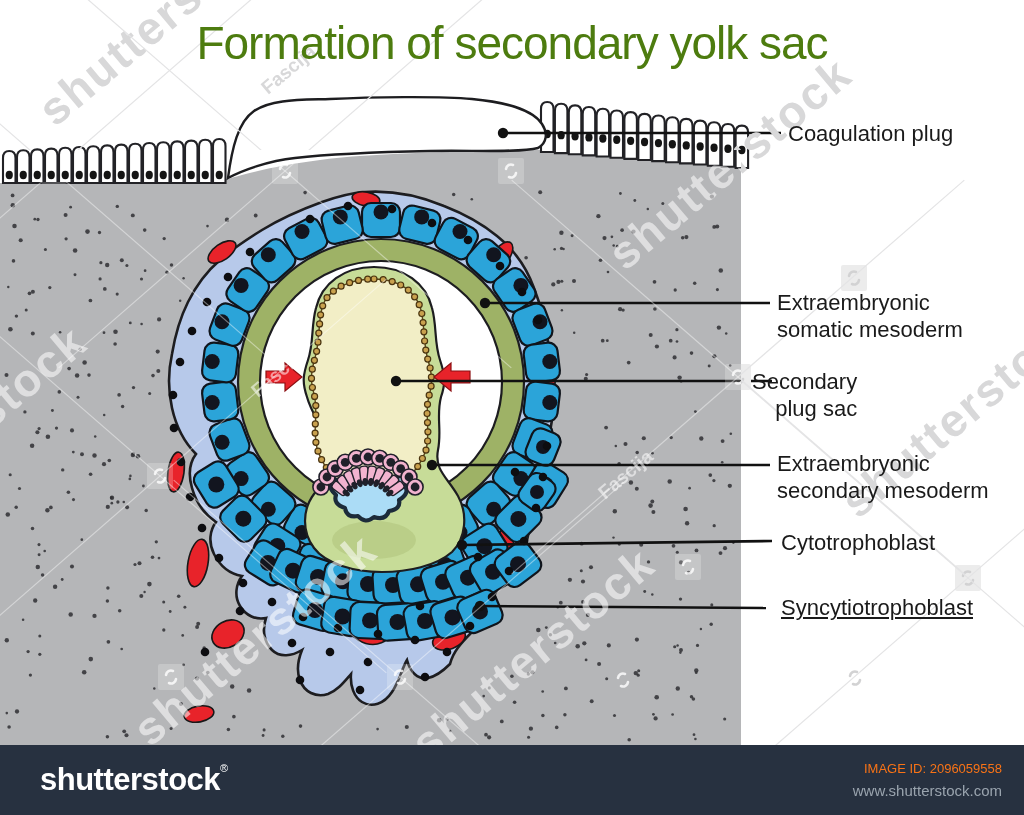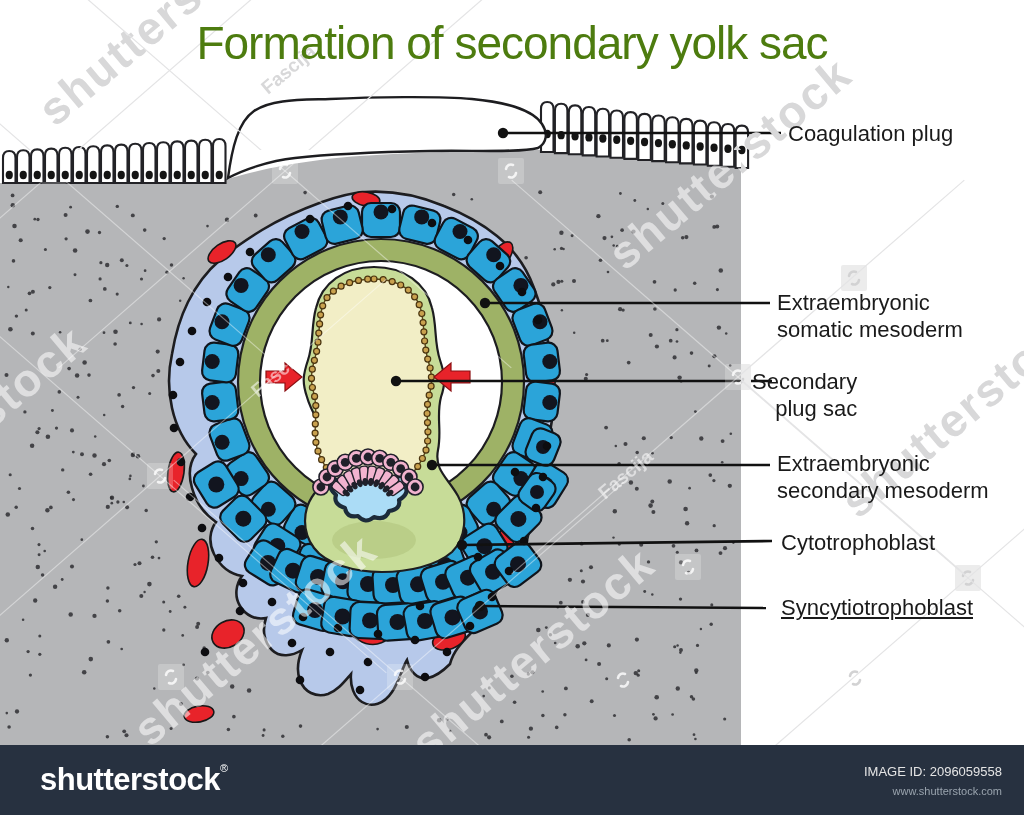--- a/index.html
+++ b/index.html
@@ -8,22 +8,22 @@
   svg{position:absolute;left:0;top:0;display:block;}
   .title{position:absolute;left:0;top:16px;width:1024px;text-align:center;
          font-size:46px;font-weight:500;letter-spacing:-1px;color:#4d7c0f;}
   .lbl{position:absolute;font-size:22px;line-height:27px;color:#1a1a1a;white-space:nowrap;}
   .lbl span{display:block;}
   .footer{position:absolute;left:0;top:745px;width:1024px;height:70px;background:#273140;
           display:flex;align-items:center;justify-content:space-between;padding-left:6px;}
   .brand{margin-left:34px;color:#fff;font-size:31px;font-weight:bold;letter-spacing:-0.5px;}
   .brand sup{font-size:11px;font-weight:normal;vertical-align:18px;}
   .fright{margin-right:28px;text-align:right;}
-  .imgid{color:#e5e5e5;font-size:13px;margin-bottom:6px;}
-  .site{color:#9aa4ae;font-size:11px;}
+  .imgid{color:#f97316;font-size:13px;margin-bottom:6px;}
+  .site{color:#9aa4ae;font-size:15px;}
   
   .wm-base text{fill:#d8d8d9;}
   .wm-base line{stroke:#e4e4e5;stroke-width:1.2;}
   .wm-base rect{fill:#ececec;}
   .wm-base path{stroke:#d2d2d3;fill:none;}
   .wm-white text{fill:rgba(255,255,255,0.55);}
   .wm-white line{stroke:rgba(255,255,255,0.42);stroke-width:1.2;}
   .wm-white rect{fill:rgba(255,255,255,0.22);}
   .wm-white path{stroke:rgba(255,255,255,0.8);fill:none;}
   .wm-big{font-size:46px;font-weight:bold;letter-spacing:2px;}

